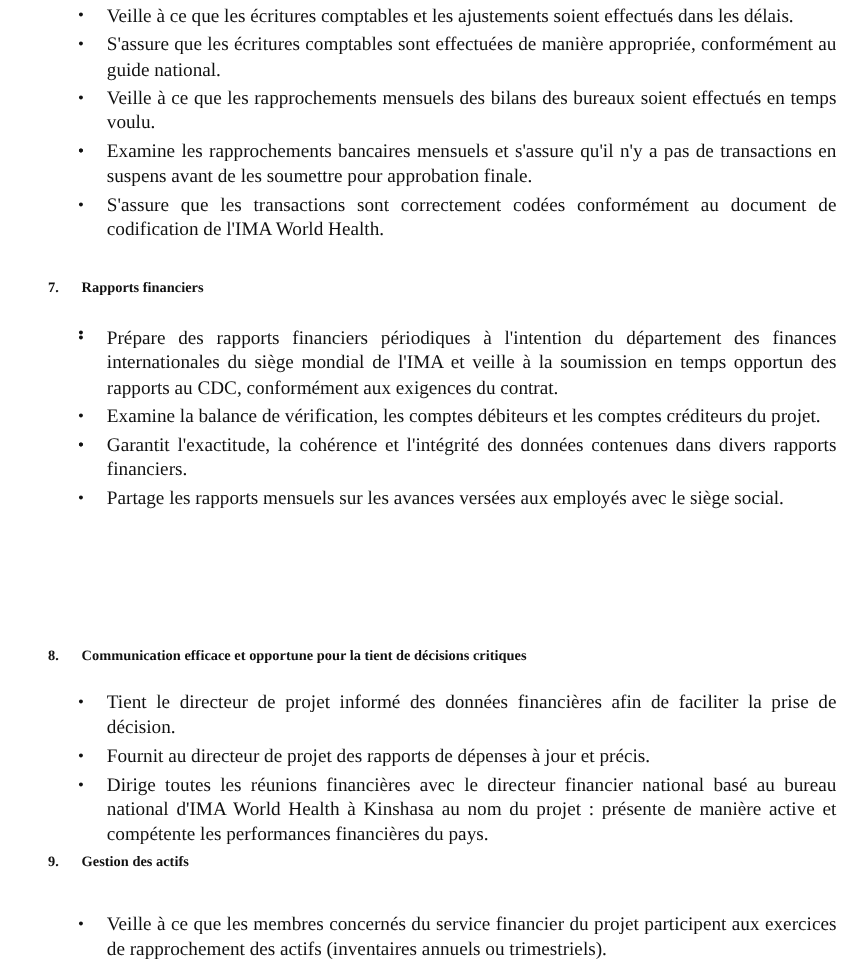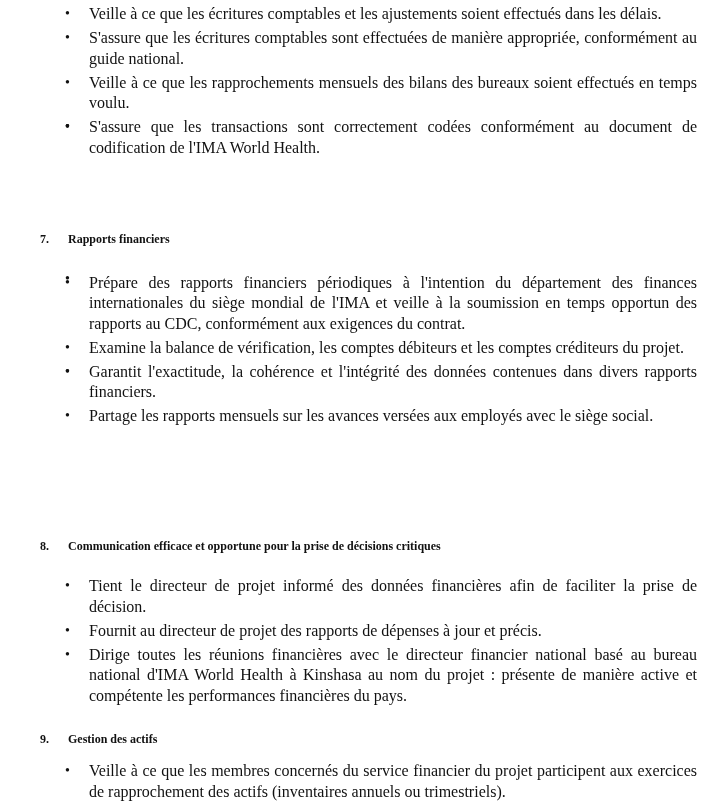--- a/index.html
+++ b/index.html
@@ -32,20 +32,21 @@
       </li>
     <li class="item">
         <span class="bullet">•</span>
         <span class="txt">Veille à ce que les rapprochements mensuels des bilans des bureaux soient effectués en temps voulu.</span>
       </li>
     <li class="item">
         <span class="bullet">•</span>
       </li>
     <li class="item">
         <span class="bullet">•</span>
+        <span class="txt">Examine les rapprochements bancaires mensuels et s'assure qu'il n'y a pas de transactions en suspens avant de les soumettre pour approbation finale.</span>
       </li>
     <li class="item">
         <span class="bullet">•</span>
         <span class="txt">S'assure que les transactions sont correctement codées conformément au document de codification de l'IMA World Health.</span>
       </li>
   </ul>
 
   <div class="heading" style="top:229px;">
     <span class="num">7.</span><span>Rapports financiers</span>
   </div>
@@ -68,38 +69,38 @@
         <span class="bullet">•</span>
         <span class="txt">Garantit l'exactitude, la cohérence et l'intégrité des données contenues dans divers rapports financiers.</span>
       </li>
     <li class="item">
         <span class="bullet">•</span>
         <span class="txt">Partage les rapports mensuels sur les avances versées aux employés avec le siège social.</span>
       </li>
   </ul>
 
   <div class="heading" style="top:536px;">
-    <span class="num">8.</span><span>Communication efficace et opportune pour la prise de décisions critiques</span>
+    <span class="num">8.</span><span>Communication efficace et opportune pour la tient de décisions critiques</span>
   </div>
   <ul class="list" style="top:576px;">
     <li class="item">
         <span class="bullet">•</span>
         <span class="txt">Tient le directeur de projet informé des données financières afin de faciliter la prise de décision.</span>
       </li>
     <li class="item">
         <span class="bullet">•</span>
         <span class="txt">Fournit au directeur de projet des rapports de dépenses à jour et précis.</span>
       </li>
     <li class="item">
         <span class="bullet">•</span>
         <span class="txt">Dirige toutes les réunions financières avec le directeur financier national basé au bureau national d'IMA World Health à Kinshasa au nom du projet : présente de manière active et compétente les performances financières du pays.</span>
       </li>
   </ul>
 
-  <div class="heading" style="top:729px;">
+  <div class="heading" style="top:708px;">
     <span class="num">9.</span><span>Gestion des actifs</span>
   </div>
   <ul class="list" style="top:761px;">
     <li class="item">
         <span class="bullet">•</span>
         <span class="txt">Veille à ce que les membres concernés du service financier du projet participent aux exercices de rapprochement des actifs (inventaires annuels ou trimestriels).</span>
       </li>
   </ul>
 
 </div>

